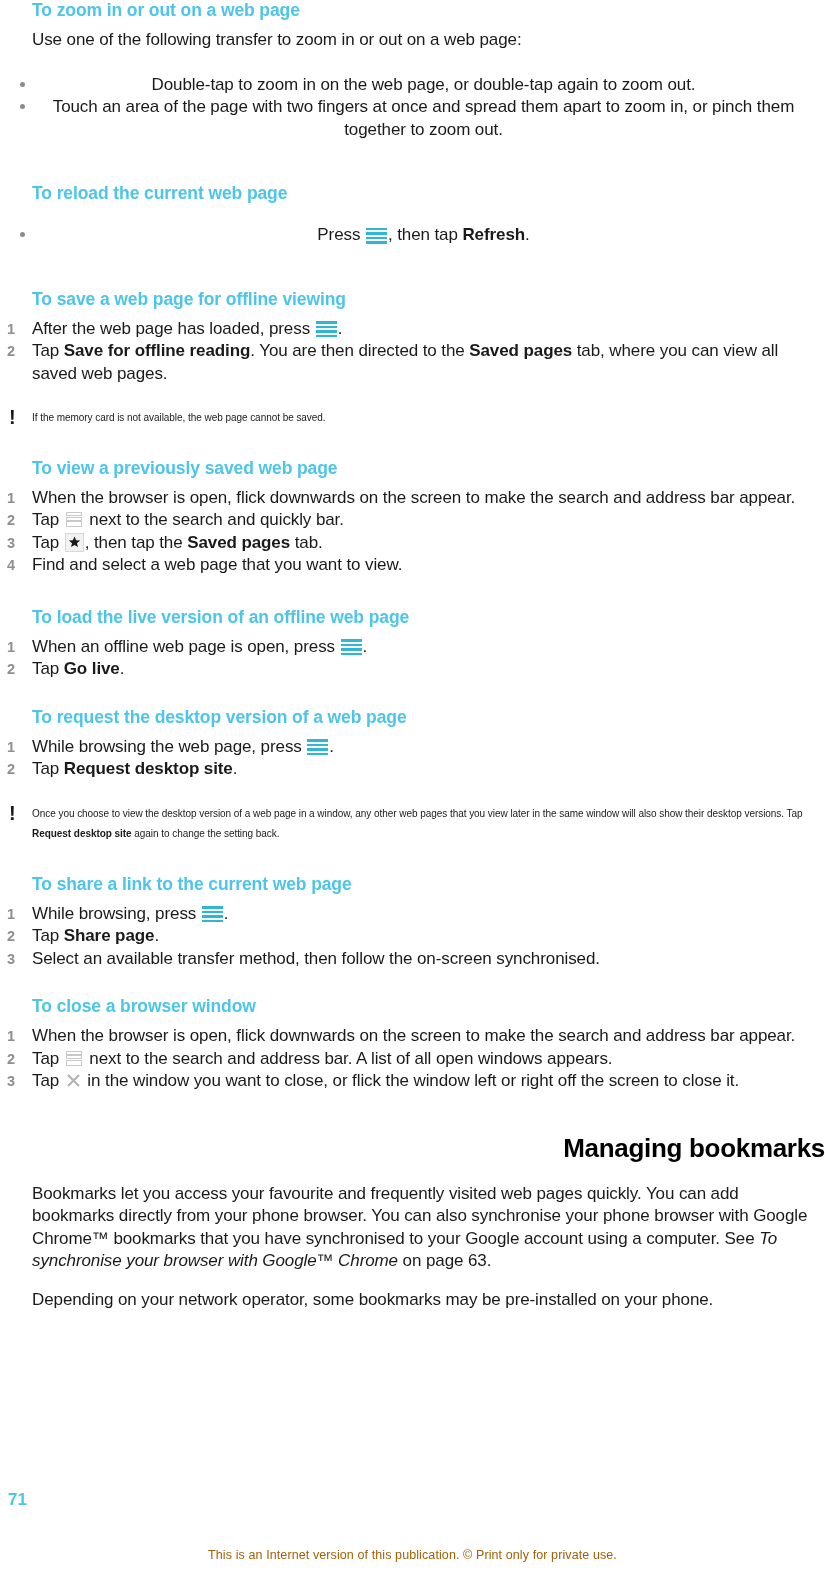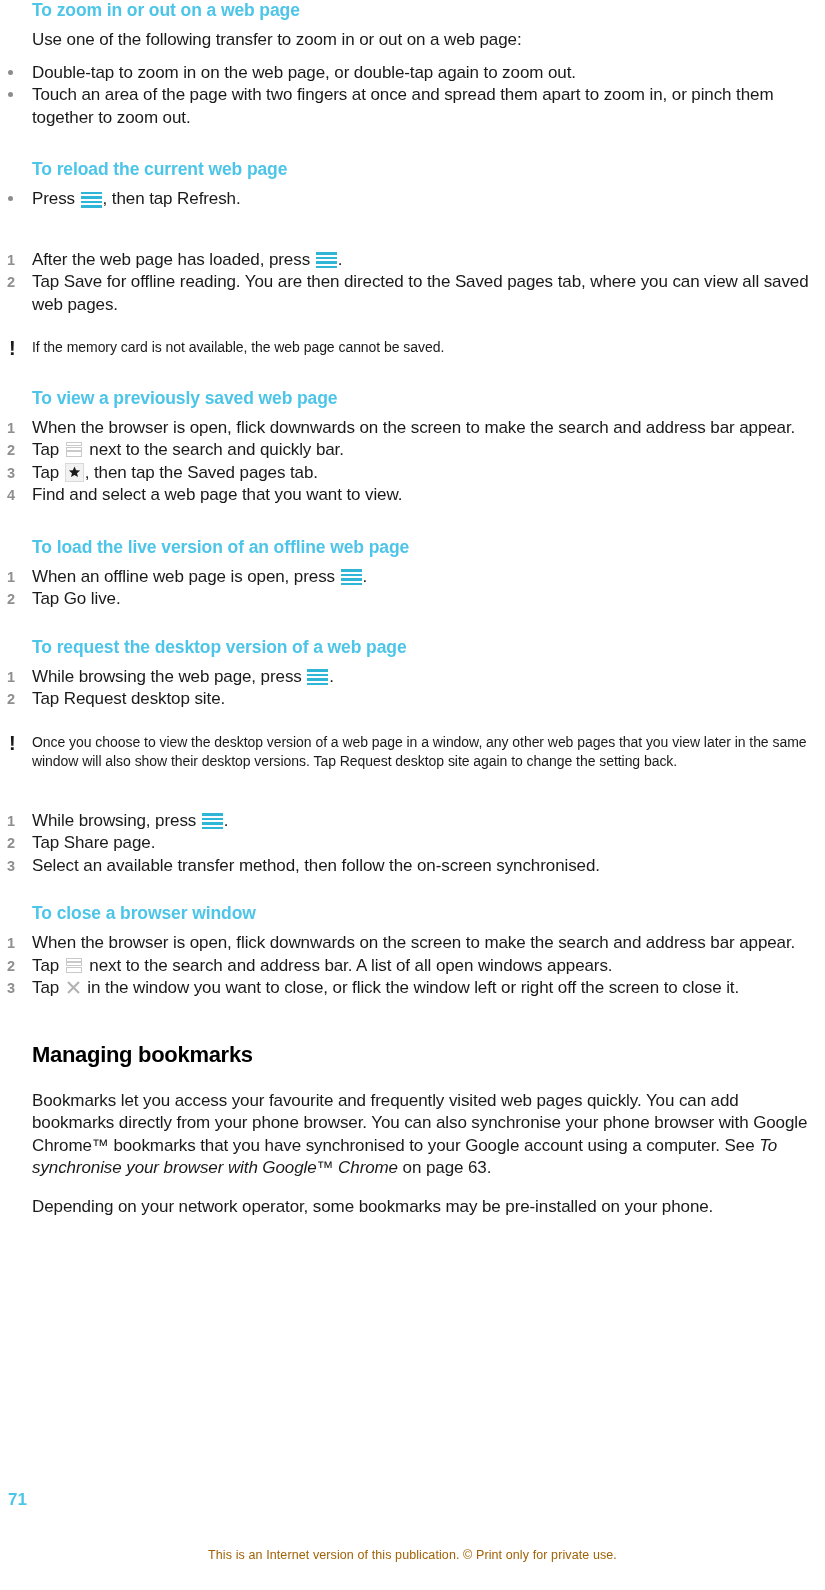--- a/index.html
+++ b/index.html
@@ -33,44 +33,46 @@
   h3.task-heading {
     font-size: 17.5px;
     line-height: 21px;
     font-weight: bold;
     color: #4DC5E8;
     margin: 0;
     padding: 0 0 0 32px;
     letter-spacing: -0.1px;
   }
   h2.section-heading {
-    font-size: 22px;
+    font-size: 26px;
     line-height: 30px;
     font-weight: bold;
     color: #000000;
     margin: 0;
-    padding: 0 0 0 32px;
+    padding: 0 0 0 24px;
     letter-spacing: -0.3px;
+    text-align: right;
   }
 
   
   p.body {
     font-size: 17px;
     line-height: 22.5px;
     margin: 0;
     padding: 0 10px 0 32px;
     color: #1a1a1a;
     letter-spacing: -0.1px;
   }
 
   
   ul.bullets {
     list-style: none;
-    margin: 0;
+    margin: 12px;
     padding: 0;
+    text-align: center;
   }
   ul.bullets > li {
     position: relative;
     font-size: 17px;
     line-height: 22.5px;
     padding: 0 10px 0 32px;
     color: #1a1a1a;
     letter-spacing: -0.1px;
   }
   ul.bullets > li .bullet-mark {
@@ -119,27 +121,27 @@
     position: absolute;
     left: 9px;
     top: 1px;
     width: 6px;
     font-size: 20px;
     line-height: 18px;
     font-weight: bold;
     color: #1a1a1a;
   }
   .note .note-text {
-    font-size: 14px;
+    font-size: 10px;
     line-height: 19.5px;
     color: #1a1a1a;
     letter-spacing: -0.05px;
   }
 
-  b { font-weight: normal; }
+  b { font-weight: bold; }
   i { font-style: italic; }
 
   
   .icon {
     display: inline-block;
     vertical-align: -3px;
     position: relative;
   }
   
   .icon-menu {
@@ -259,20 +261,21 @@
     <div class="sp-8"></div>
     <ul class="bullets">
       <li>
         <span class="bullet-mark"></span>
         <span>Press </span><span class="icon icon-menu"><i class="bar"></i><i class="bar"></i><i class="bar"></i><i class="bar"></i></span><span>, then tap </span><b>Refresh</b><span>.</span>
       </li>
     </ul>
 
     <div class="sp-30"></div>
 
+    <h3 class="task-heading">To save a web page for offline viewing</h3>
     <div class="sp-8"></div>
     <ol class="steps">
       <li>
         <span class="step-num">1</span>
         <span>After the web page has loaded, press </span><span class="icon icon-menu"><i class="bar"></i><i class="bar"></i><i class="bar"></i><i class="bar"></i></span><span>.</span>
       </li>
       <li>
         <span class="step-num">2</span>
         <span>Tap </span><b>Save for offline reading</b><span>. You are then directed to the </span><b>Saved pages</b><span> tab, where you can view all saved web pages.</span>
       </li>
@@ -342,20 +345,21 @@
 
     <div class="sp-22"></div>
 
     <div class="note">
       <span class="note-icon">!</span>
       <span class="note-text"><span>Once you choose to view the desktop version of a web page in a window, any other web pages that you view later in the same window will also show their desktop versions. Tap </span><b>Request desktop site</b><span> again to change the setting back.</span></span>
     </div>
 
     <div class="sp-30"></div>
 
+    <h3 class="task-heading">To share a link to the current web page</h3>
     <div class="sp-8"></div>
     <ol class="steps">
       <li>
         <span class="step-num">1</span>
         <span>While browsing, press </span><span class="icon icon-menu"><i class="bar"></i><i class="bar"></i><i class="bar"></i><i class="bar"></i></span><span>.</span>
       </li>
       <li>
         <span class="step-num">2</span>
         <span>Tap </span><b>Share page</b><span>.</span>
       </li>

